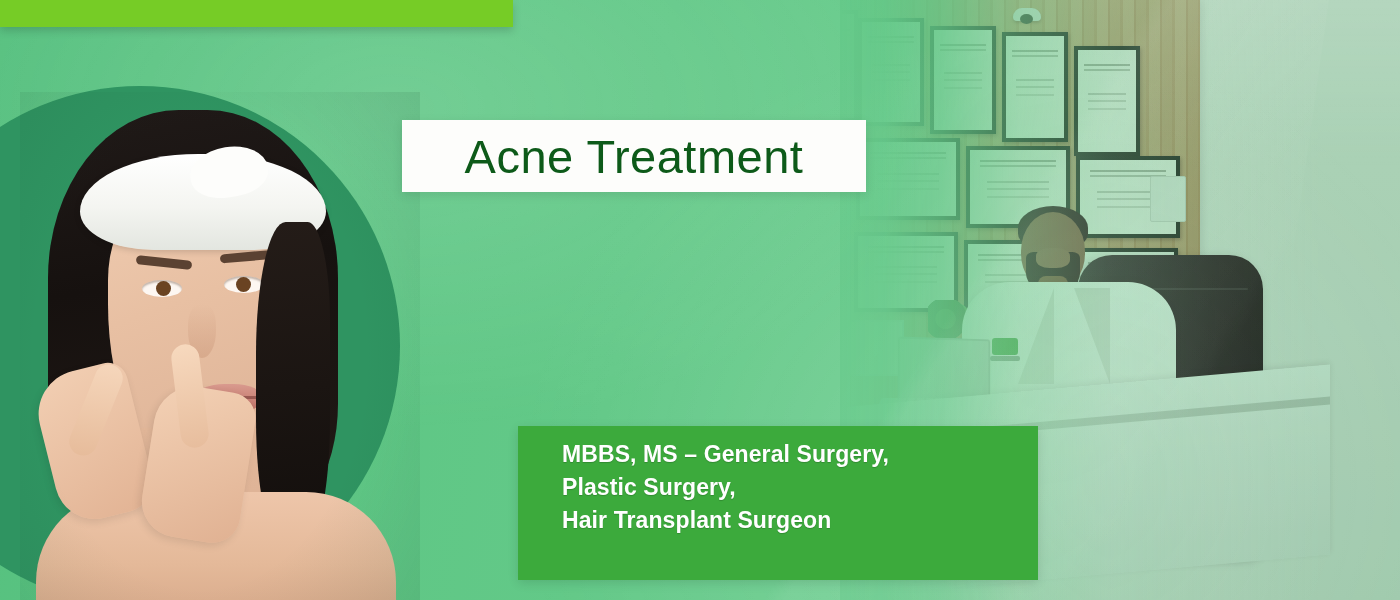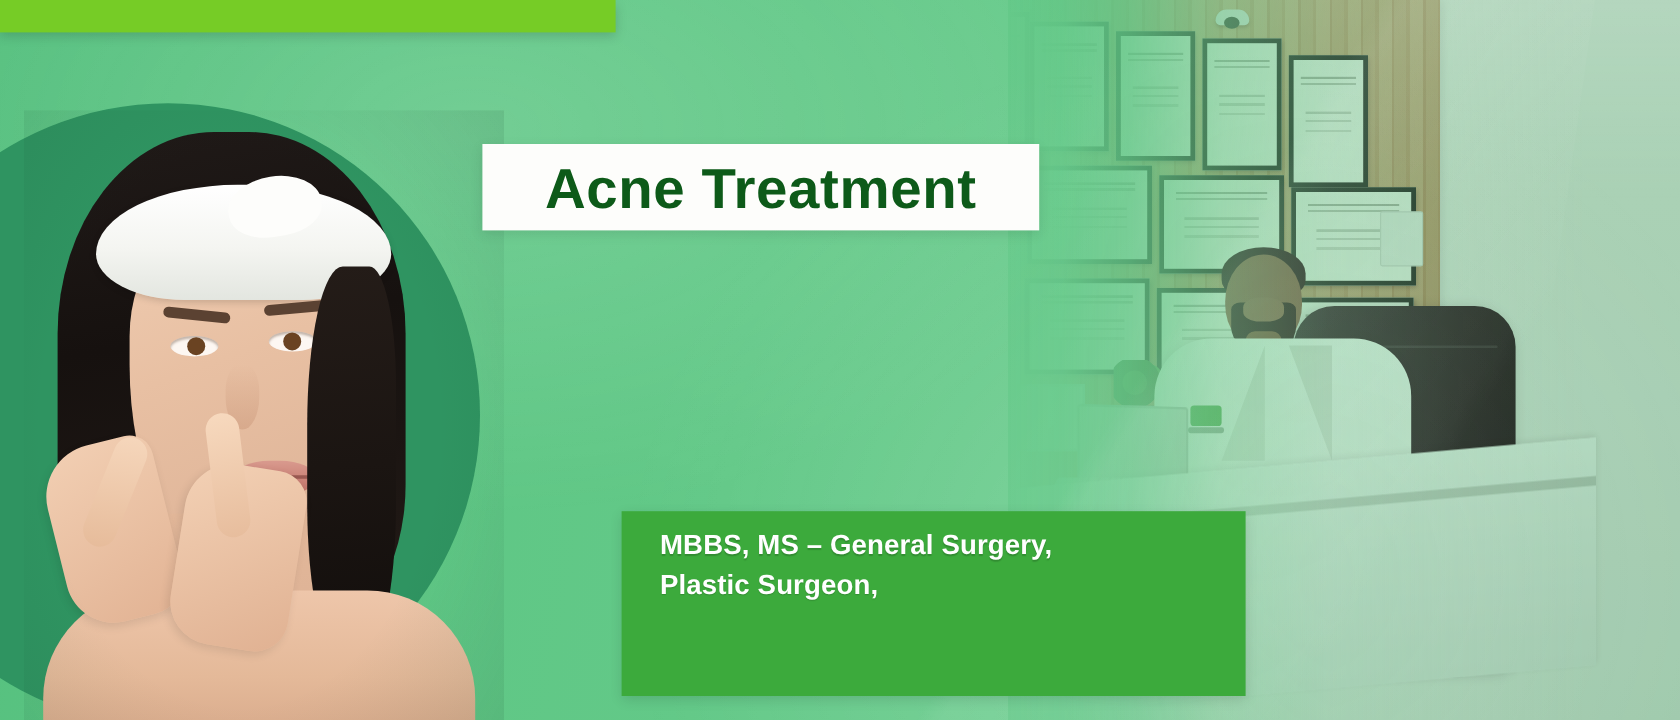--- a/index.html
+++ b/index.html
@@ -539,37 +539,37 @@
     display: flex;
     align-items: center;
     justify-content: center;
     box-shadow: 0 3px 10px rgba(0,0,0,0.10);
   }
   .title-text {
     color: #0d5a19;
     font-size: 47px;
     line-height: 1;
     letter-spacing: 0.5px;
-    font-weight: 700;
+    font-weight: 400;
     white-space: nowrap;
   }
 
   
   .creds-panel {
     position: absolute;
     left: 518px;
     top: 426px;
     width: 520px;
     height: 154px;
     background: #3caa3c;
     box-shadow: 0 3px 10px rgba(0,0,0,0.12);
   }
   .creds-list {
     margin: 0;
-    padding: 12px 0 0 32px;
+    padding: 12px 0 0 44px;
     list-style: none;
   }
   .creds-list li {
     color: #ffffff;
     font-size: 23px;
     font-weight: bold;
     line-height: 33px;
     letter-spacing: 0.1px;
     white-space: nowrap;
     text-shadow: 0 1px 1px rgba(0,0,0,0.18);
@@ -671,17 +671,18 @@
 
   <div class="lime-bar"></div>
 
   <div class="title-plate">
     <span class="title-text">Acne Treatment</span>
   </div>
 
   <div class="creds-panel">
     <ul class="creds-list">
       <li>MBBS, MS – General Surgery,</li>
-      <li>Plastic Surgeon,</li>
+      <li>Plastic Surgery,</li>
+      <li>Hair Transplant Surgeon</li>
     </ul>
   </div>
 
 </div>
 
 </body></html>

